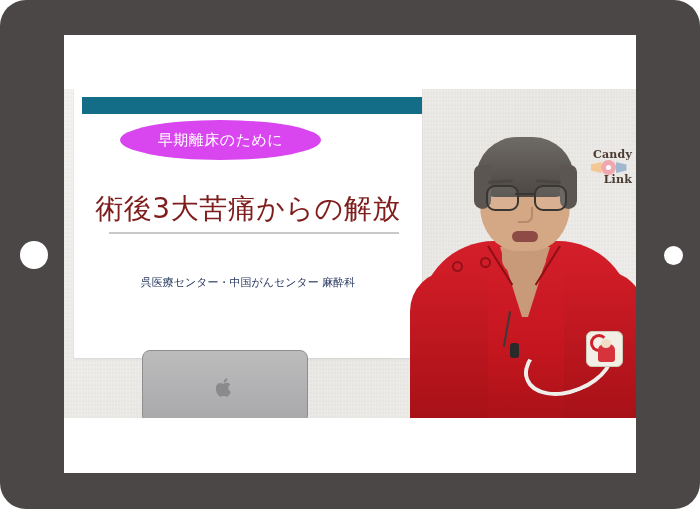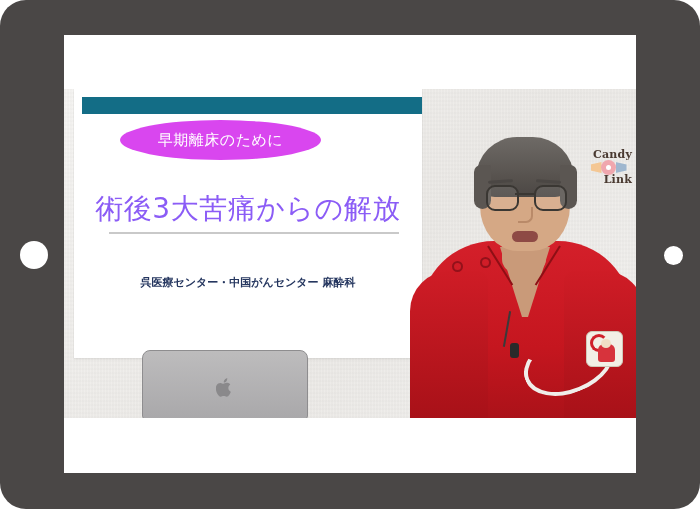--- a/index.html
+++ b/index.html
@@ -120,21 +120,21 @@
     letter-spacing: 0.5px;
     white-space: nowrap;
     font-family: "DejaVu Sans", "Liberation Sans", sans-serif;
   }
   .slide-heading {
     position: absolute;
     left: 0px;
     top: 101px;
     width: 348px;
     text-align: center;
-    color: #8b5cf6;
+    color: #7f1d1d;
     font-size: 28px;
     letter-spacing: 0.5px;
     white-space: nowrap;
     font-family: "DejaVu Sans", "Liberation Sans", sans-serif;
   }
   .slide-rule {
     position: absolute;
     left: 35px;
     top: 143px;
     width: 290px;
@@ -145,21 +145,21 @@
     position: absolute;
     left: 0px;
     top: 185px;
     width: 348px;
     text-align: center;
     color: #25365f;
     font-size: 11px;
     line-height: 1.55;
     font-family: "DejaVu Sans", "Liberation Sans", sans-serif;
   }
-  .slide-affiliation div { display: block; font-weight: bold; }
+  .slide-affiliation div { display: block; }
 
   
   .presenter {
     position: absolute;
     left: 350px;
     top: 26px;
     width: 222px;
     height: 303px;
   }
   .p-neck {

